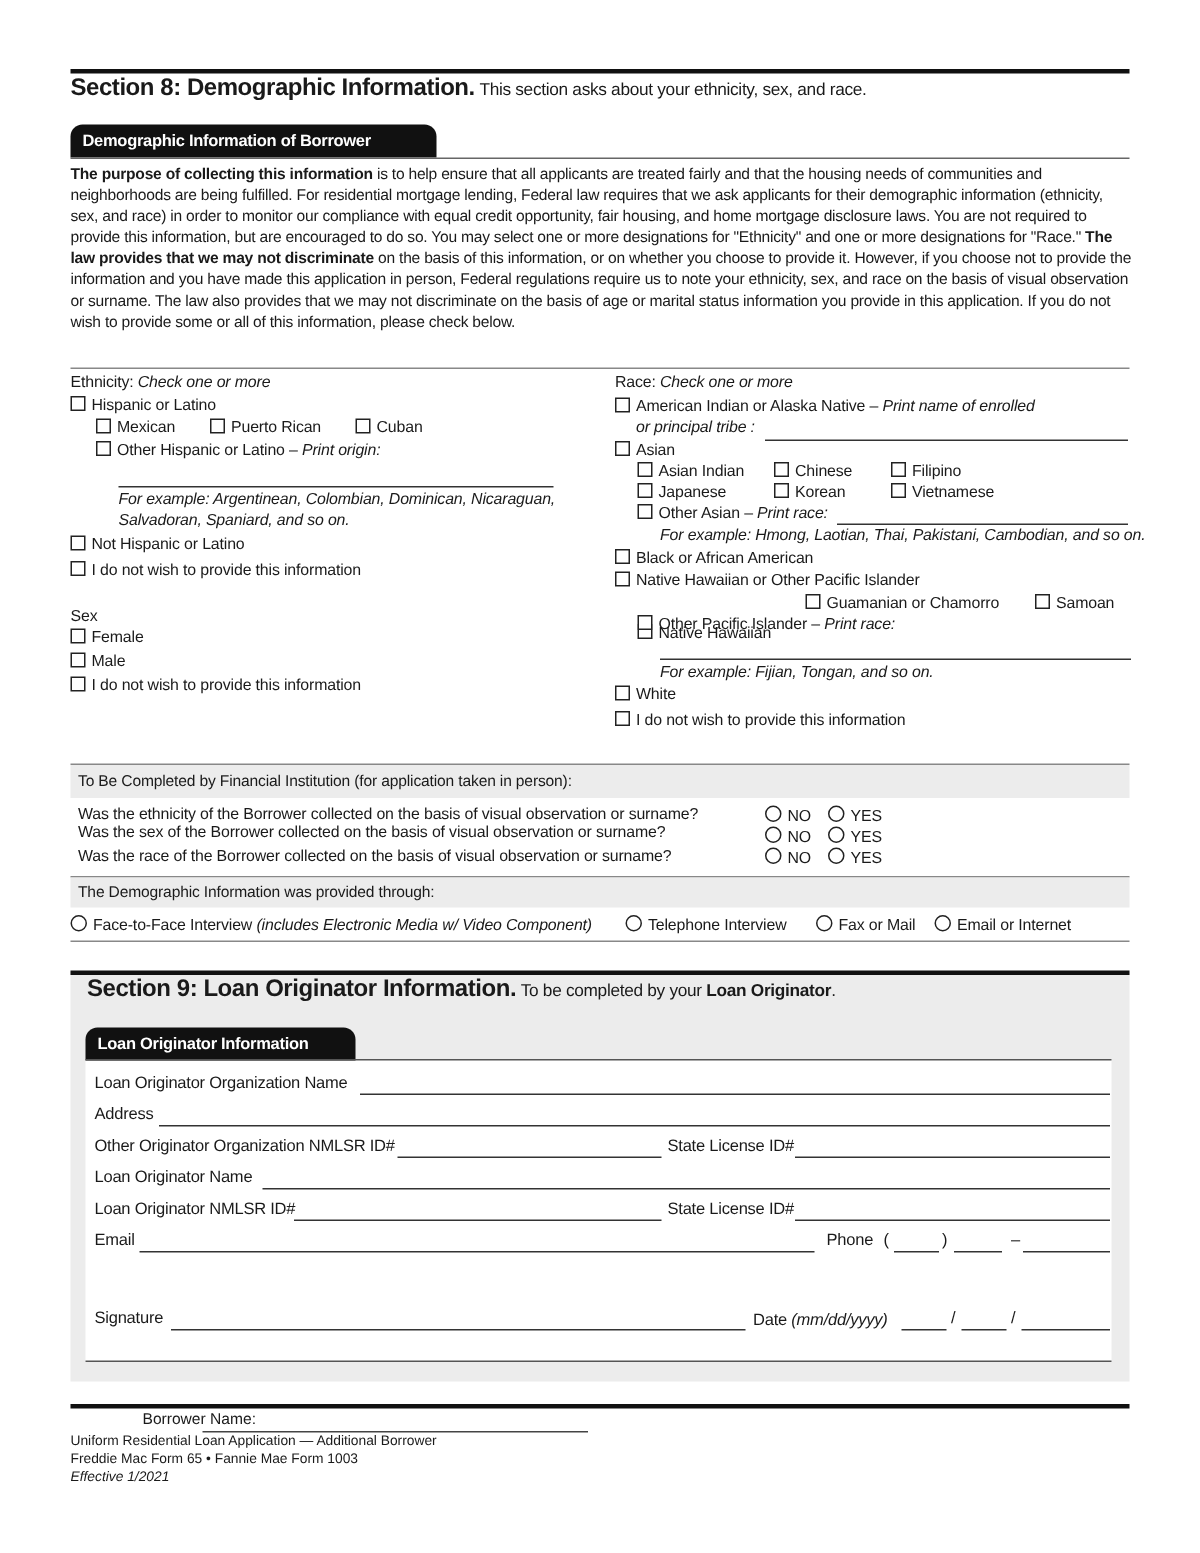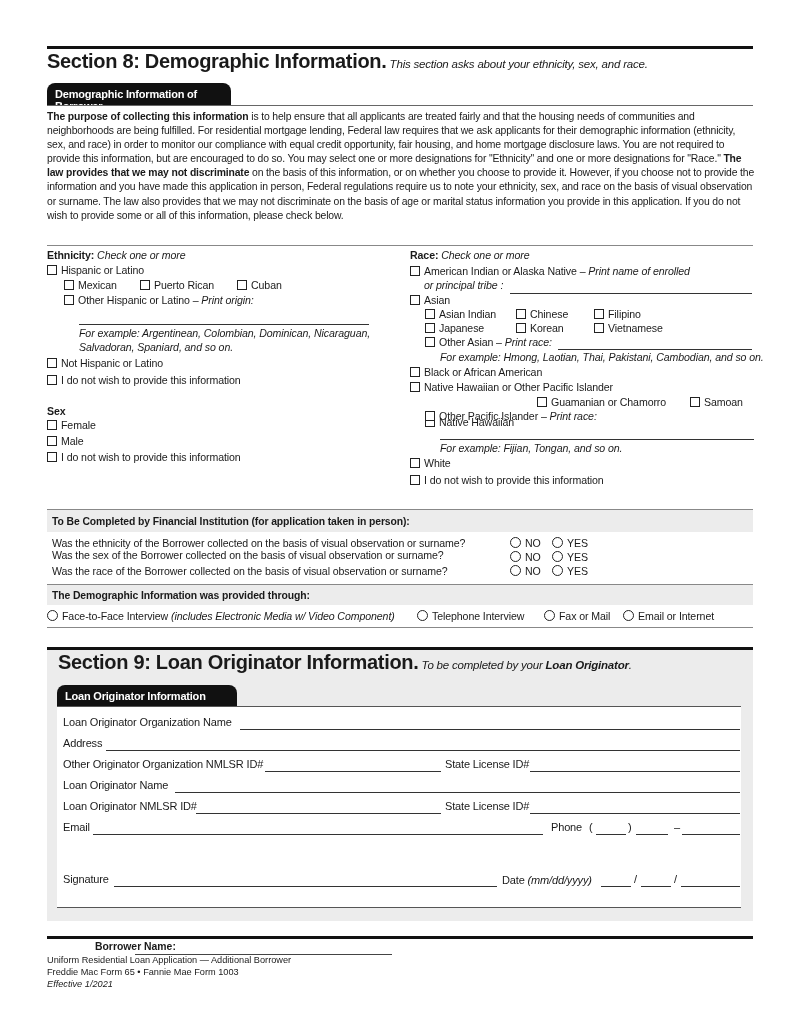--- a/index.html
+++ b/index.html
@@ -2,54 +2,54 @@
 <html><head>
 <meta charset="utf-8">
 <style>
   * { box-sizing: border-box; margin: 0; padding: 0; }
   html, body { width: 800px; height: 1035px; background: #ffffff; overflow: hidden; }
   body { font-family: "Liberation Sans", sans-serif; color: #1a1a1a; font-size: 11px; position: relative; }
   .rule-thick { position: absolute; left: 47px; width: 706px; height: 3px; background: #111; }
   .rule-thin { position: absolute; height: 1px; background: #777; }
 
   .section-title { position: absolute; left: 47px; white-space: nowrap; }
-  .section-title .big { font-size: 20px; font-weight: bold; letter-spacing: -0.3px; }
-  .section-title .small { font-size: 11.5px; letter-spacing: -0.2px; font-style: italic; }
+  .section-title .big { font-size: 16px; font-weight: bold; letter-spacing: -0.3px; }
+  .section-title .small { font-size: 11.5px; letter-spacing: -0.2px; }
 
   .tab { position: absolute; background: #111; color: #fff; font-weight: bold; font-size: 11px;
          border-radius: 8px 8px 0 0; padding: 5px 8px 0 8px; height: 22px; letter-spacing: -0.2px; }
 
   .para { position: absolute; left: 47px; width: 708px; font-size: 10.4px; line-height: 14.1px; letter-spacing: -0.15px; }
   .para b { font-weight: bold; }
 
   .line { position: absolute; font-size: 10.6px; white-space: nowrap; letter-spacing: -0.1px; line-height: 13px; }
   .cb { display: inline-block; width: 10px; height: 10px; border: 1.2px solid #222; vertical-align: -1px; margin-right: 4px; background: #fff; }
   .rd { display: inline-block; width: 11px; height: 11px; border: 1.2px solid #222; border-radius: 50%; vertical-align: -1px; margin-right: 4px; background: #fff; }
   .it { font-style: italic; }
-  .bold { font-weight: bold; }
+  .bold { font-weight: normal; }
   .uline { position: absolute; height: 1px; background: #333; }
 
   .grayband { position: absolute; left: 47px; width: 706px; background: #ececec; }
 
   .panel { position: absolute; left: 47px; top: 648px; width: 706px; height: 273px; background: #ececec; }
   .panel-inner { position: absolute; left: 57px; top: 706px; width: 684px; height: 202px; background: #fff; }
 
   .field-label { position: absolute; font-size: 11px; white-space: nowrap; letter-spacing: -0.15px; }
   .footer { position: absolute; left: 47px; font-size: 9.2px; line-height: 12px; white-space: nowrap; }
 </style>
 </head>
 <body>
 
 <div class="rule-thick" style="top:46px;"></div>
 <div class="section-title" style="top:50px;">
   <span class="big">Section 8: Demographic Information.</span>
   <span class="small">This section asks about your ethnicity, sex, and race.</span>
 </div>
 
-<div class="tab" style="left:47px; top:83px; width:184px;">Demographic Information of Borrower</div>
+<div class="tab" style="left:47px; top:83px; width:244px;">Demographic Information of Borrower</div>
 <div class="rule-thin" style="left:47px; top:105px; width:706px; background:#666;"></div>
 
 <div class="para" style="top:110px;">
   <b>The purpose of collecting this information</b><span> is to help ensure that all applicants are treated fairly and that the housing needs of communities and neighborhoods are being fulfilled. For residential mortgage lending, Federal law requires that we ask applicants for their demographic information (ethnicity, sex, and race) in order to monitor our compliance with equal credit opportunity, fair housing, and home mortgage disclosure laws. You are not required to provide this information, but are encouraged to do so. You may select one or more designations for "Ethnicity" and one or more designations for "Race." </span><b>The law provides that we may not discriminate</b><span> on the basis of this information, or on whether you choose to provide it. However, if you choose not to provide the information and you have made this application in person, Federal regulations require us to note your ethnicity, sex, and race on the basis of visual observation or surname. The law also provides that we may not discriminate on the basis of age or marital status information you provide in this application. If you do not wish to provide some or all of this information, please check below.</span>
 </div>
 
 <div class="rule-thin" style="left:47px; top:245px; width:706px; background:#888;"></div>
 
 <div class="line" style="left:47px; top:249px;">
   <span class="bold">Ethnicity:</span>

